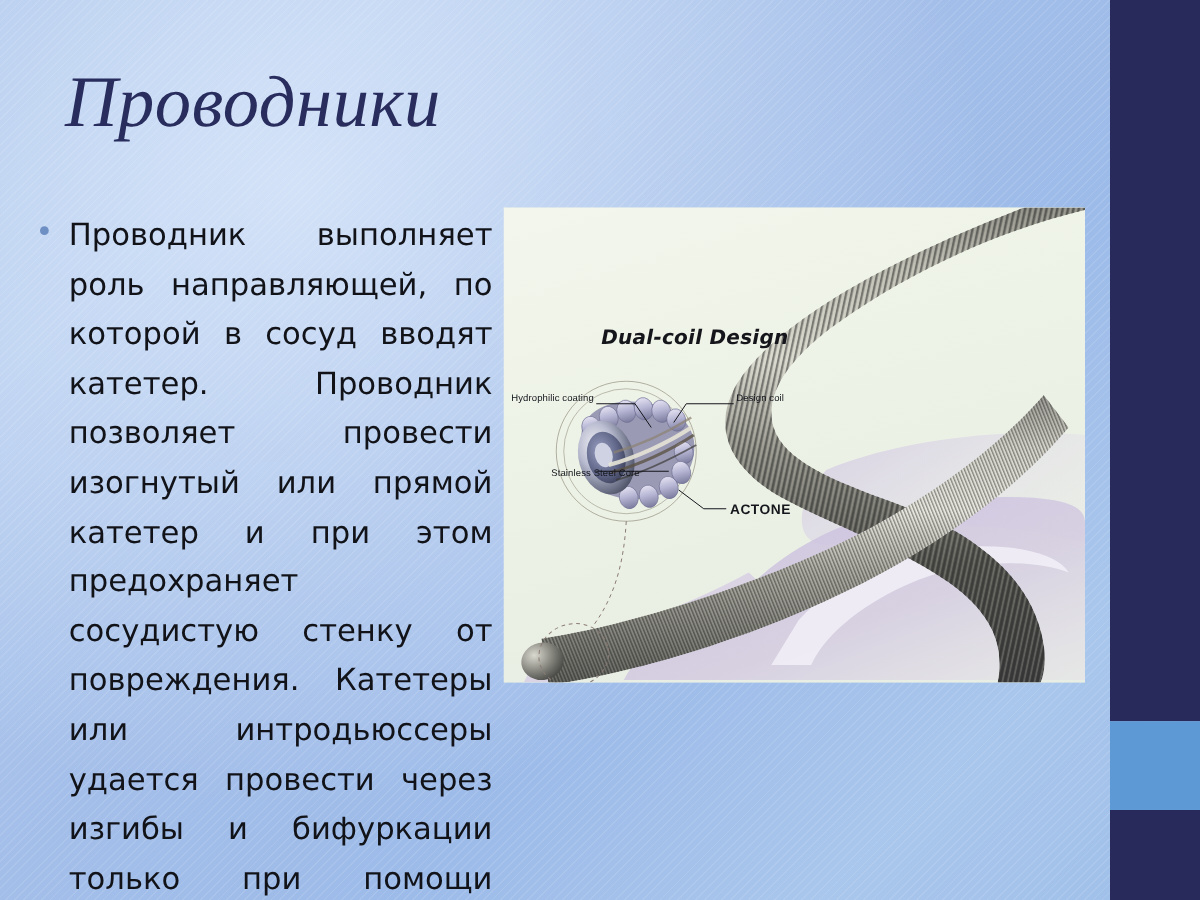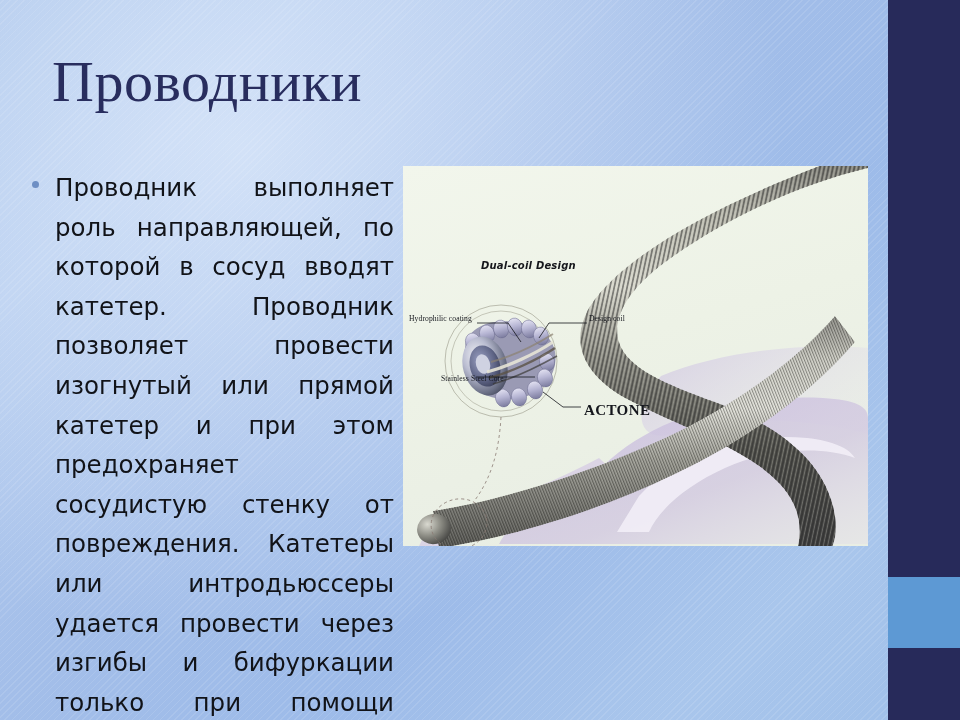--- a/index.html
+++ b/index.html
@@ -75,20 +75,21 @@
     bottom: 0;
     background: #272a5a;
   }
 
   
   .title {
     position: absolute;
     left: 52px;
     top: 52px;
     font-family: "Liberation Serif", "DejaVu Serif", serif;
+    font-style: italic;
     font-size: 58px;
     line-height: 1.05;
     color: #282d5e;
     letter-spacing: 0.5px;
     white-space: nowrap;
   }
 
   
   .body-block {
     position: absolute;
@@ -137,39 +138,39 @@
   }
   .pic-svg { display: block; width: 465px; height: 380px; }
 
   .pic-title {
     position: absolute;
     left: 78px;
     top: 94px;
     font-family: "DejaVu Sans", sans-serif;
     font-style: italic;
     font-weight: bold;
-    font-size: 10px;
+    font-size: 16px;
     color: #15161b;
     letter-spacing: 0.2px;
   }
   .pic-label {
     position: absolute;
-    font-family: Liberation Serif, serif;
+    font-family: Liberation Sans, sans-serif;
     font-size: 7.6px;
     color: #14161c;
     white-space: nowrap;
     letter-spacing: 0.1px;
     text-align: right;
   }
   .pic-label.lbl-hydro { left: 6px;  top: 148px; }
   .pic-label.lbl-spring { left: 186px; top: 148px; }
   .pic-label.lbl-core  { left: 6px;  top: 208px; margin-left: 32px; }
   .pic-label.lbl-actone {
     left: 181px; top: 236px;
-    font-size: 15px;
+    font-size: 11px;
     font-weight: bold;
     letter-spacing: 0.4px;
   }
 </style>
 </head>
 <body>
 
 <div class="slide">
 
   <div class="slide-glow"></div>

